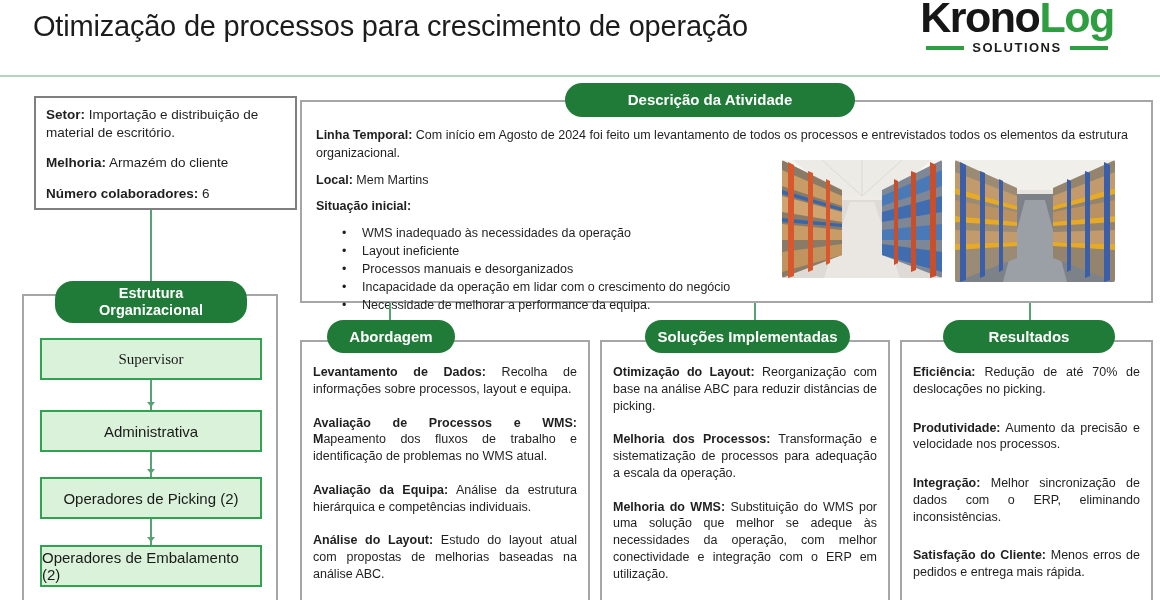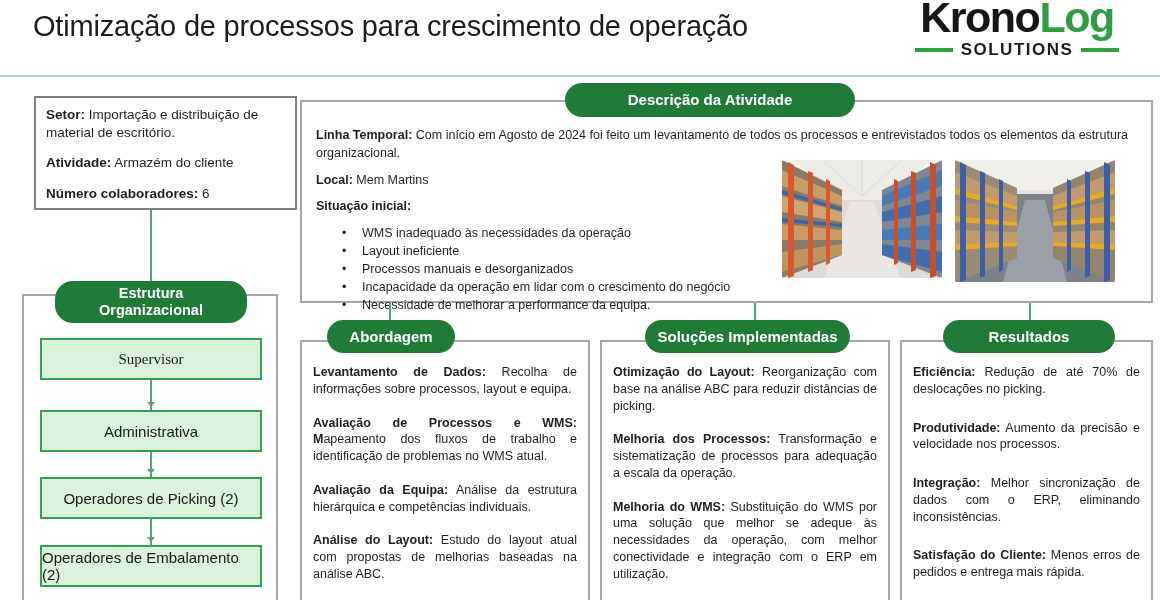--- a/index.html
+++ b/index.html
@@ -9,21 +9,21 @@
 
   
   .page-title { position:absolute; left:33px; top:10px; font-size:29px; font-weight:400;
                 letter-spacing:-0.2px; color:#1c1c1c; }
   .logo { position:absolute; left:897px; top:-4px; width:240px; text-align:center; }
   .logo-brand { font-size:43px; font-weight:800; letter-spacing:-1.5px; line-height:1.0; }
   .logo-krono { color:#161616; }
   .logo-log { color:#2e9e41; }
   .logo-sub { margin-top:1px; display:flex; align-items:center; justify-content:center; gap:8px; }
   .logo-dash { width:38px; height:4px; background:#2e9e41; }
-  .logo-solutions { font-size:17px; font-weight:700; letter-spacing:1.5px; color:#1c1c1c; }
+  .logo-solutions { font-size:13px; font-weight:700; letter-spacing:1.5px; color:#1c1c1c; }
   .top-divider { position:absolute; left:0; top:75px; width:1160px; height:2px; background:#b5d3bc; }
 
   
   .gray-box { position:absolute; border:2px solid #a6a6a6; background:#fff; }
   .pill { position:absolute; background:#1f7b37; color:#fff; font-weight:700;
           border-radius:18px; display:flex; align-items:center; justify-content:center;
           text-align:center; z-index:5; line-height:1.2; }
   .vline { position:absolute; width:2px; background:#58a273; z-index:1; }
 
   
@@ -78,21 +78,21 @@
     <div class="logo-sub">
       <span class="logo-dash"></span>
       <span class="logo-solutions">SOLUTIONS</span>
       <span class="logo-dash"></span>
     </div>
   </div>
   <div class="top-divider"></div>
 
   <div class="info-box">
     <p><b>Setor:</b><span> Importação e distribuição de material de escritório.</span></p>
-    <p><b>Atividade:</b><span> Armazém do cliente</span></p>
+    <p><b>Melhoria:</b><span> Armazém do cliente</span></p>
     <p><b>Número colaboradores:</b><span> 6</span></p>
   </div>
 
   <div class="vline" style="left:150px; top:210px; height:73px;"></div>
 
   <div class="gray-box org-outer"></div>
   <div class="pill org-pill">Estrutura Organizacional</div>
 
   <div class="org-node" style="top:338px;font-family:Liberation Serif, serif;">Supervisor</div>
   <div class="org-arrow" style="top:380px; height:30px;"></div>

